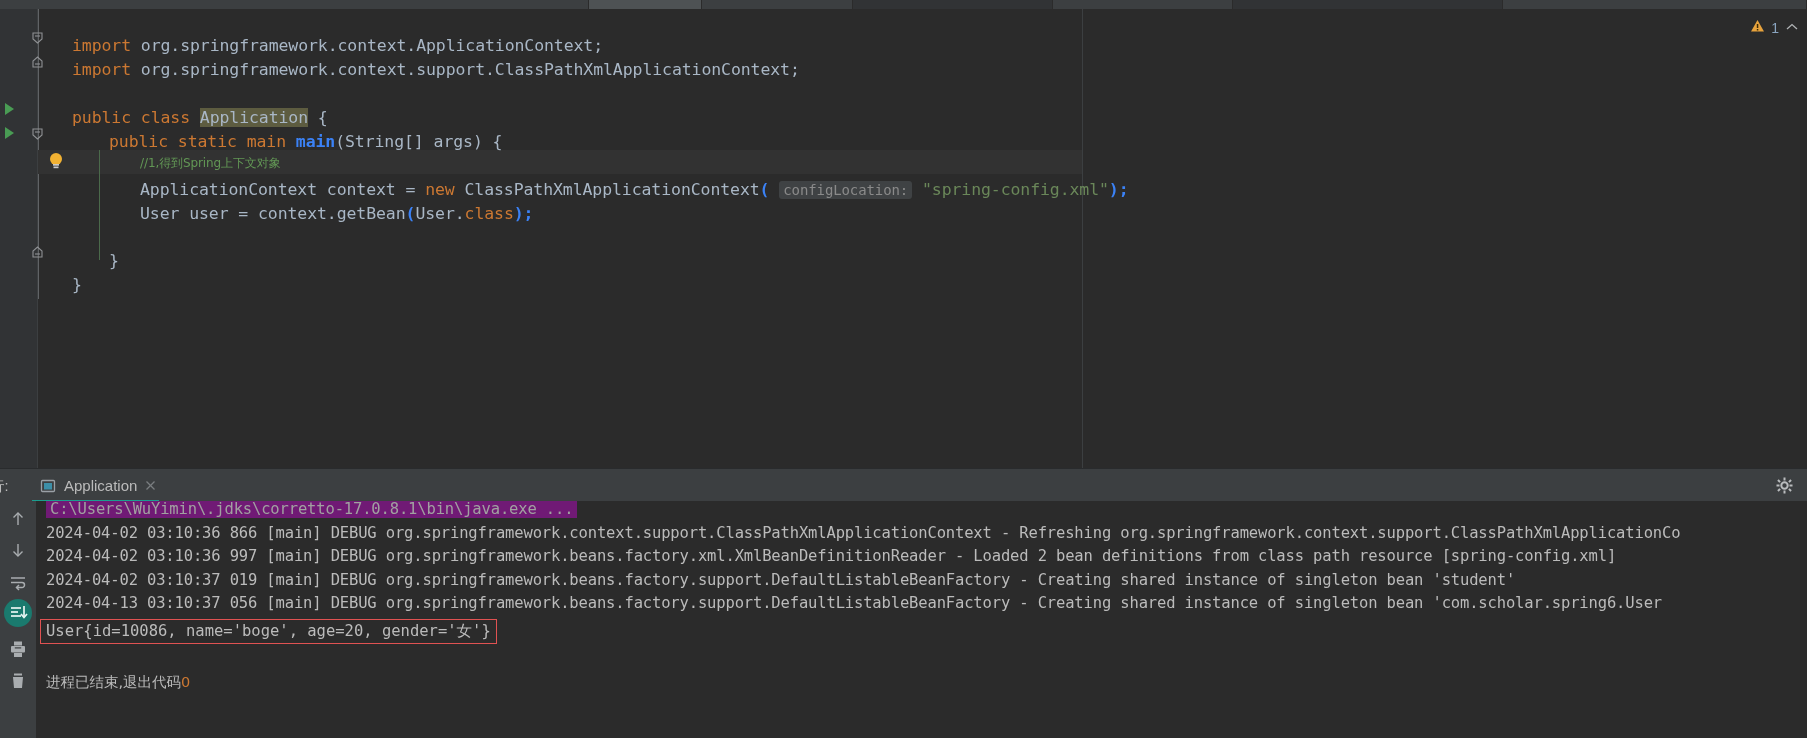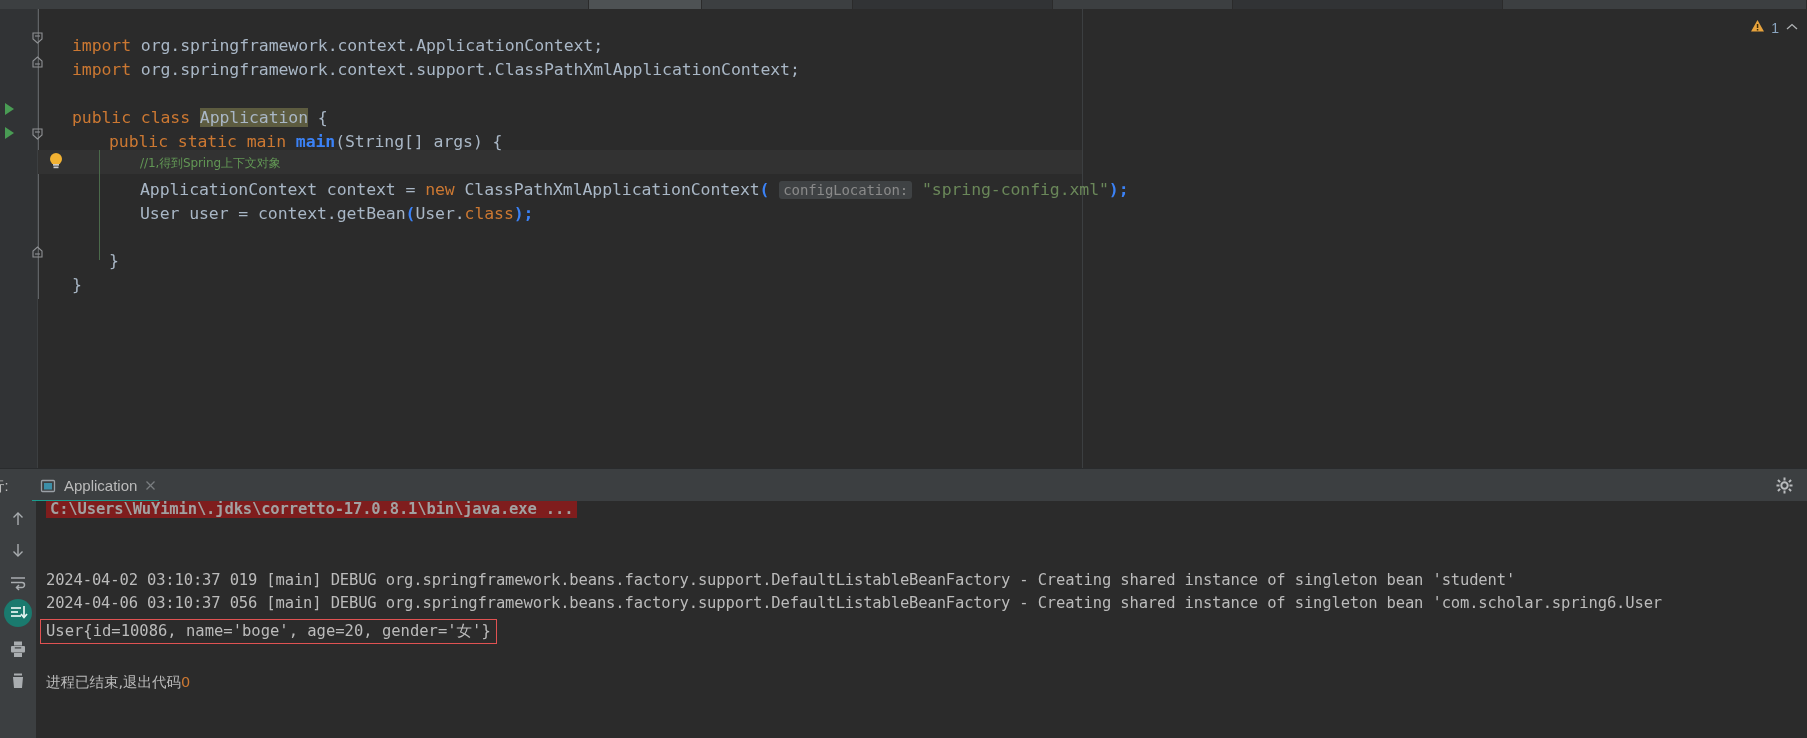--- a/index.html
+++ b/index.html
@@ -242,24 +242,23 @@
     position: absolute;
     left: 10px;
     height: 23px;
     line-height: 23px;
     font-size: 15.5px;
     white-space: pre;
     color: #bbbbbb;
     letter-spacing: -0.15px;
   }
   .cons-cmd {
-    background: #7f1d1d;
+    background: #701a75;
     color: #a1a1a1;
     padding: 0 4px;
-    font-weight: bold;
   }
   .cons-out-box {
     position: absolute;
     left: 4px;
     border: 1px solid #e05252;
     padding: 0px 5px;
     height: 23px;
     line-height: 23px;
     font-size: 15.5px;
     white-space: pre;
@@ -463,20 +462,22 @@
     </svg>
   </div>
 
 </div>
 
 <div class="console-divider"></div>
 <div class="console">
 
   <div class="cons-line" style="top:-3px;"><span class="cons-cmd">C:\Users\WuYimin\.jdks\corretto-17.0.8.1\bin\java.exe ...</span></div>
 
+  <div class="cons-line" style="top:21px;"><span>2024-04-02 03:10:36 866 [main] DEBUG org.springframework.context.support.ClassPathXmlApplicationContext - Refreshing org.springframework.context.support.ClassPathXmlApplicationCo</span></div>
+  <div class="cons-line" style="top:44px;"><span>2024-04-02 03:10:36 997 [main] DEBUG org.springframework.beans.factory.xml.XmlBeanDefinitionReader - Loaded 2 bean definitions from class path resource [spring-config.xml]</span></div>
   <div class="cons-line" style="top:68px;"><span>2024-04-02 03:10:37 019 [main] DEBUG org.springframework.beans.factory.support.DefaultListableBeanFactory - Creating shared instance of singleton bean 'student'</span></div>
-  <div class="cons-line" style="top:91px;"><span>2024-04-06 03:10:37 056 [main] DEBUG org.springframework.beans.factory.support.DefaultListableBeanFactory - Creating shared instance of singleton bean 'com.scholar.spring6.User</span></div>
+  <div class="cons-line" style="top:91px;"><span>2024-04-13 03:10:37 056 [main] DEBUG org.springframework.beans.factory.support.DefaultListableBeanFactory - Creating shared instance of singleton bean 'com.scholar.spring6.User</span></div>
 
   <div class="cons-out-box" style="top:118px;"><span>User{id=10086, name='boge', age=20, gender='女'}</span></div>
 
   <div class="cons-exit" style="top:172px;"><span>进程已结束,退出代码</span><span class="zero">0</span></div>
 
 </div>
 
 </body></html>

